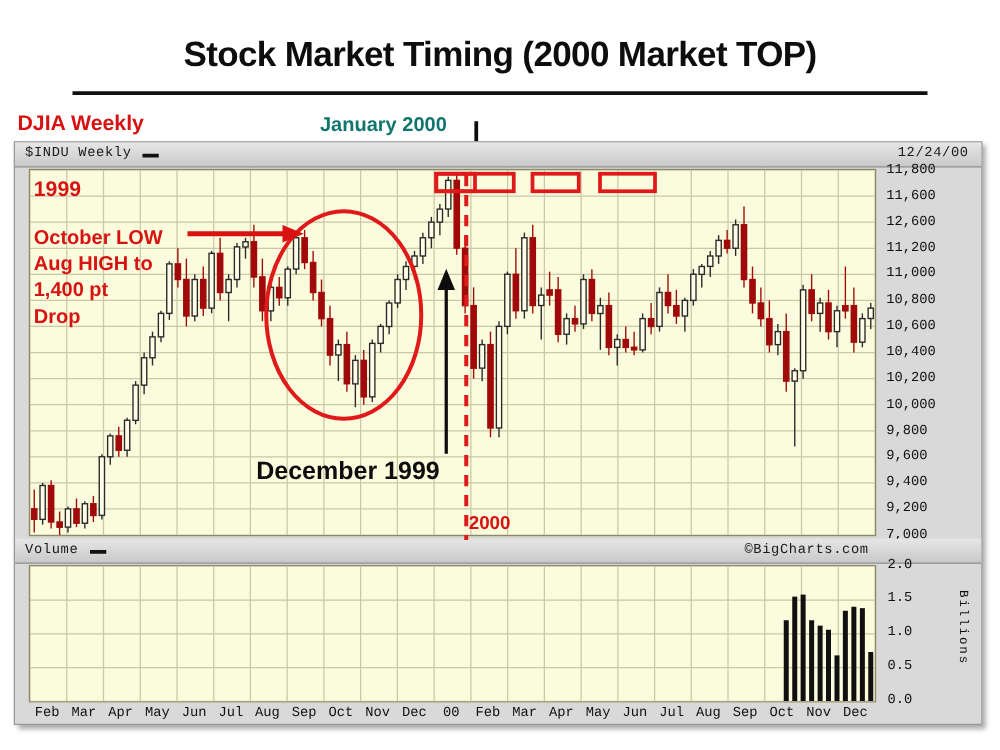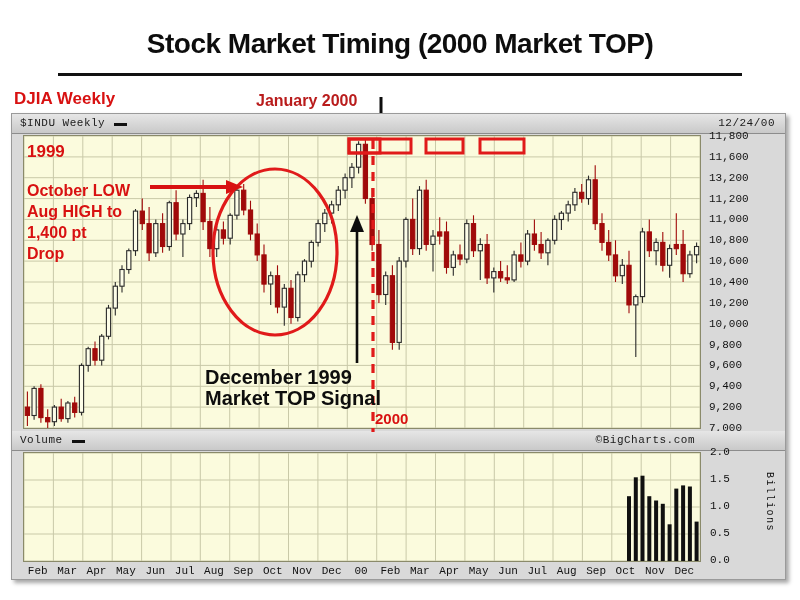--- a/index.html
+++ b/index.html
@@ -19,21 +19,21 @@
     position:absolute;left:58px;top:73px;width:684px;height:3px;background:#111;
   }
 
   
   .djia-label{
     position:absolute;left:14px;top:89px;font-size:17px;font-weight:bold;
     color:#d81111;font-family:"Liberation Sans",sans-serif;
   }
   .jan2000-label{
     position:absolute;left:256px;top:92px;font-size:16px;font-weight:bold;
-    color:#b91c1c;font-family:"Liberation Sans",sans-serif;
+    color:#0f766e;font-family:"Liberation Sans",sans-serif;
   }
 
   
   .chart-frame{
     position:absolute;left:11px;top:113px;width:775px;height:467px;
     background:#d9d9d9;border:1px solid #9a9a9a;
     box-shadow:3px 3px 4px rgba(0,0,0,.35);
     box-sizing:border-box;
   }
   .panel-header{
@@ -380,21 +380,21 @@
           <line x1="665.9" y1="114.7" x2="665.9" y2="141.8" stroke="#2a2a2a" stroke-width="1.1"></line>
           <rect x="663.8" y="118.9" width="4.2" height="18.8" fill="#fdfde8" stroke="#2a2a2a" stroke-width="1.1"></rect>
           <line x1="672.6" y1="106.4" x2="672.6" y2="127.2" stroke="#2a2a2a" stroke-width="1.1"></line>
           <rect x="670.5" y="110.5" width="4.2" height="8.3" fill="#fdfde8" stroke="#2a2a2a" stroke-width="1.1"></rect>
         </svg>
     </div>
 
     <div id="price-axis">
         <span class="yl" style="top: -5px;">11,800</span>
         <span class="yl" style="top: 15.8571px;">11,600</span>
-        <span class="yl" style="top: 36.7143px;">13,200</span>
+        <span class="yl" style="top: 36.7143px;">12,600</span>
         <span class="yl" style="top: 57.5714px;">11,200</span>
         <span class="yl" style="top: 78.4286px;">11,000</span>
         <span class="yl" style="top: 99.2857px;">10,800</span>
         <span class="yl" style="top: 120.143px;">10,600</span>
         <span class="yl" style="top: 141px;">10,400</span>
         <span class="yl" style="top: 161.857px;">10,200</span>
         <span class="yl" style="top: 182.714px;">10,000</span>
         <span class="yl" style="top: 203.571px;">9,800</span>
         <span class="yl" style="top: 224.429px;">9,600</span>
         <span class="yl" style="top: 245.286px;">9,400</span>
@@ -515,17 +515,16 @@
 
   <div class="ann-red" id="ann-1999">1999</div>
   <div class="ann-red" id="ann-aug">
     <div>October LOW</div>
     <div>Aug HIGH to</div>
     <div>1,400 pt</div>
     <div>Drop</div>
   </div>
   <div class="ann-black" id="ann-dec">
     <div>December 1999</div>
-    <div>Market TOP Signal</div>
   </div>
   <div class="ann-red" id="ann-2000">2000</div>
 
 </div>
 
 </body></html>

